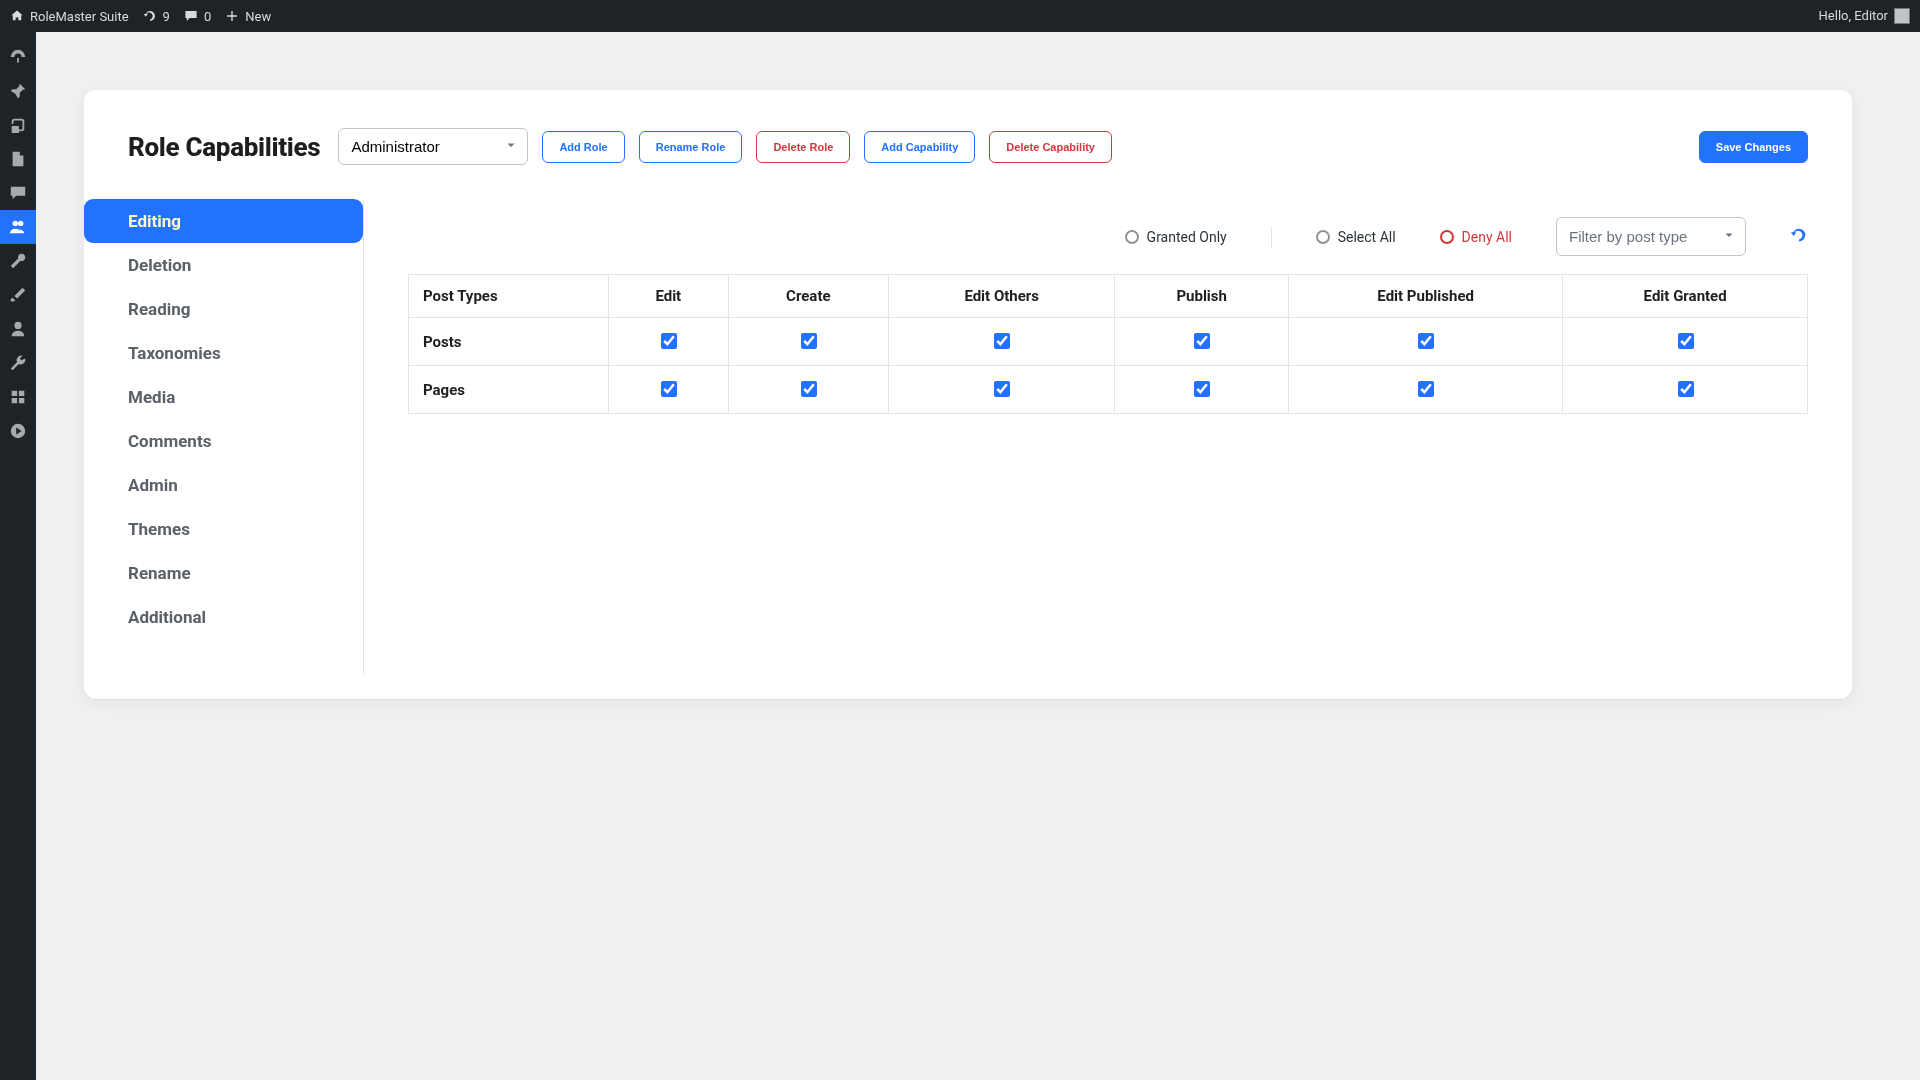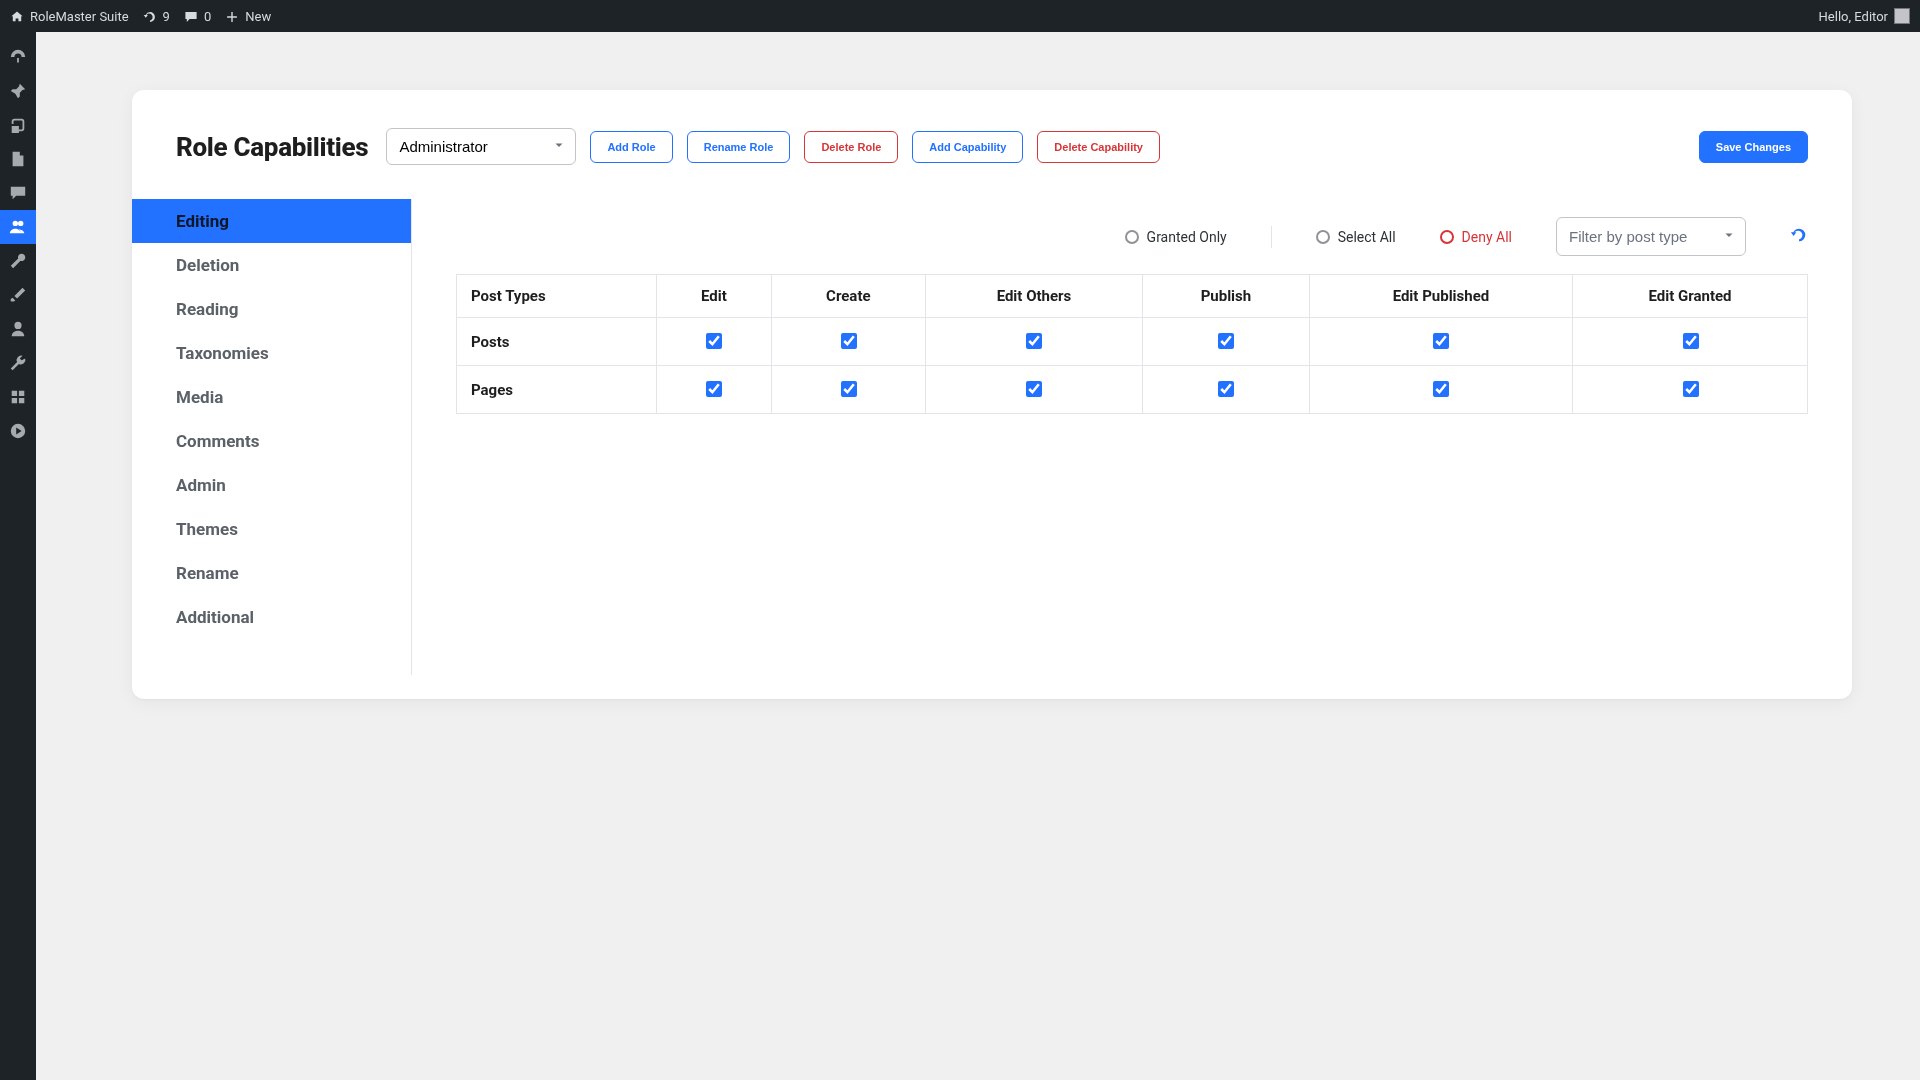--- a/index.html
+++ b/index.html
@@ -30,21 +30,21 @@
     height:32px;
     background:var(--adminbar-bg);
     color:var(--adminbar-text);
     display:flex;
     align-items:center;
     justify-content:space-between;
     padding:0 10px;
     font-size:13px;
   }
   .adminbar .left,.adminbar .right{display:flex;align-items:center;gap:14px;}
-  .adminbar .item{display:flex;align-items:flex-end;gap:6px;cursor:pointer;}
+  .adminbar .item{display:flex;align-items:flex-start;gap:6px;cursor:pointer;}
   .adminbar .ico{width:14px;height:14px;display:inline-flex;align-items:center;justify-content:center;}
   .adminbar svg{width:14px;height:14px;fill:currentColor;}
   .avatar{width:16px;height:16px;background:#c3c4c7;border:1px solid #72777c;display:inline-block;}
 
   
   .layout{display:flex;height:calc(100% - 32px);}
   .sidebar{
     width:36px;
     background:var(--sidebar-bg);
     color:#a7aaad;
@@ -73,21 +73,21 @@
     position:absolute;
     right:-6px;top:50%;transform:translateY(-50%);
     border:6px solid transparent;
     border-right-color:var(--bg);
   }
 
   
   .content{
     flex:1;
     overflow:auto;
-    padding:58px 68px 40px 96px;
+    padding:58px 68px 40px 48px;
   }
   .card{
     background:#fff;
     border-radius:12px;
     box-shadow:0 1px 2px rgba(0,0,0,0.04),0 4px 18px rgba(0,0,0,0.05);
   }
 
   
   .header{
     padding:38px 44px 34px 44px;
@@ -137,21 +137,21 @@
     border-right:1px solid var(--border);
     padding:0;
   }
   .tab{
     padding:12px 28px 12px 44px;
     font-size:17px;
     font-weight:700;
     color:#5b6168;
     cursor:pointer;
   }
-  .tab.active{background:var(--primary);color:#0f172a;}
+  .tab.active{background:var(--primary);color:#fef9c3;border-radius:9px;}
 
   .tab-body{flex:1;padding:18px 44px 10px 44px;}
 
   .filters{
     display:flex;
     align-items:center;
     justify-content:flex-end;
     gap:44px;
     margin-bottom:18px;
     font-size:14px;

